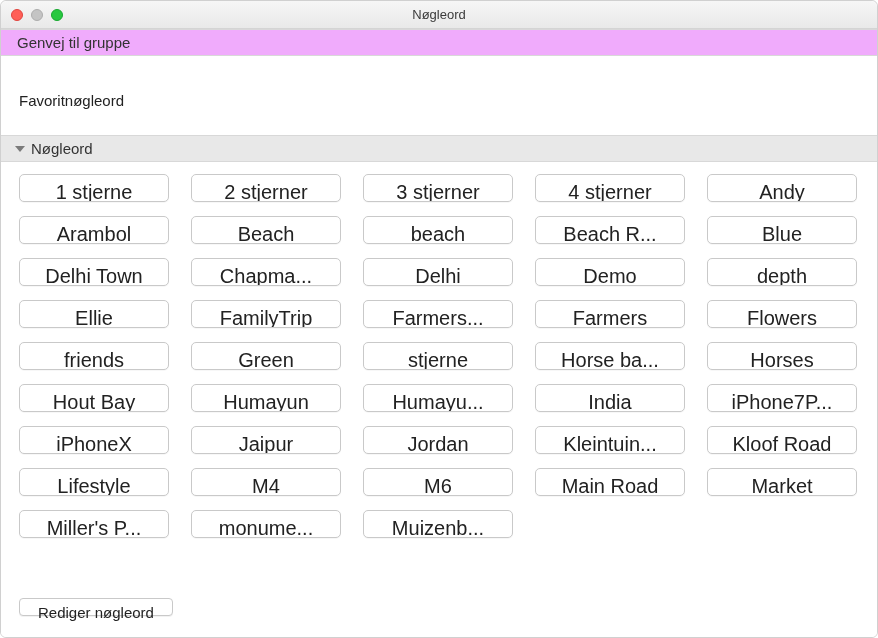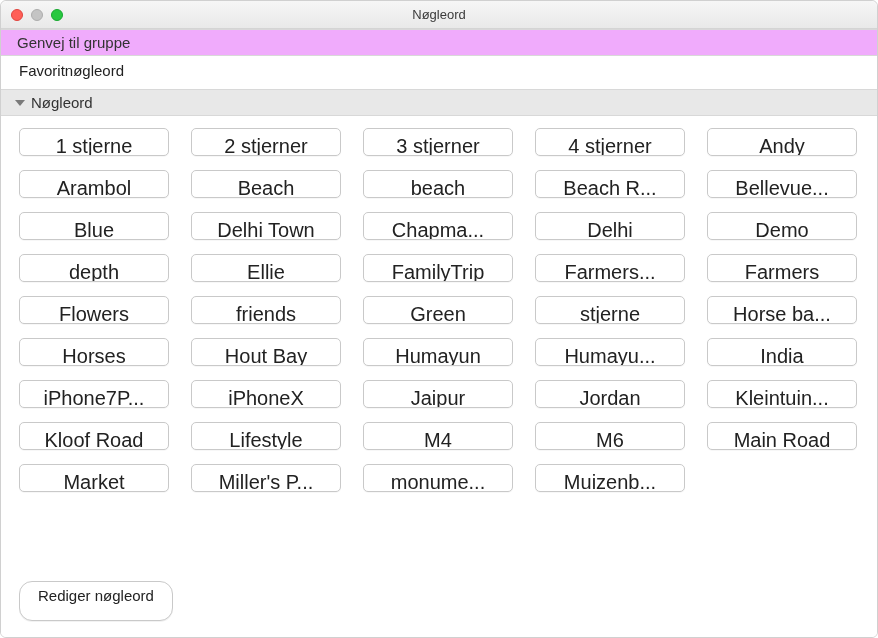--- a/index.html
+++ b/index.html
@@ -51,22 +51,23 @@
     }
     .section-header {
       background: #f0abfc;
       border-top: 1px solid #d8d8d8;
       border-bottom: 1px solid #d8d8d8;
       padding: 4px 16px;
       font-size: 15px;
       color: #333;
     }
     .favorites {
-      padding: 6px 18px 8px 18px;
-      background: #fff;
+      padding: 6px 18px 24px 18px;
+      background: #fff;
+      margin-top: 30px;
     }
     .favorites-title {
       font-size: 15px;
       color: #222;
       margin-bottom: 2px;
     }
     .favorites-desc {
       font-size: 15px;
       color: #333;
     }
@@ -116,24 +117,24 @@
       text-overflow: ellipsis;
       padding: 4px 8px;
       box-shadow: 0 1px 0 rgba(0,0,0,0.03);
     }
     .footer {
       padding: 12px 18px 16px 18px;
       background: #fff;
     }
     .edit-btn {
       display: inline-block;
-      height: 40px;
+      height: 18px;
       padding: 0 18px;
       border: 1px solid #c9c9c9;
-      border-radius: 13px;
+      border-radius: 4px;
       background: #fff;
       font-size: 15px;
       color: #222;
       line-height: 28px;
       cursor: pointer;
       box-shadow: 0 1px 0 rgba(0,0,0,0.05);
     }
   </style>
 </head>
 <body>
@@ -162,21 +163,20 @@
   <div class="keyword-grid" id="keyword-grid">
       <div class="keyword-btn">1 stjerne</div>
       <div class="keyword-btn">2 stjerner</div>
       <div class="keyword-btn">3 stjerner</div>
       <div class="keyword-btn">4 stjerner</div>
       <div class="keyword-btn">Andy</div>
       <div class="keyword-btn">Arambol</div>
       <div class="keyword-btn">Beach</div>
       <div class="keyword-btn">beach</div>
       <div class="keyword-btn">Beach R...</div>
-      <div class="keyword-btn">Bellevue...</div>
       <div class="keyword-btn">Blue</div>
       <div class="keyword-btn">Delhi Town</div>
       <div class="keyword-btn">Chapma...</div>
       <div class="keyword-btn">Delhi</div>
       <div class="keyword-btn">Demo</div>
       <div class="keyword-btn">depth</div>
       <div class="keyword-btn">Ellie</div>
       <div class="keyword-btn">FamilyTrip</div>
       <div class="keyword-btn">Farmers...</div>
       <div class="keyword-btn">Farmers</div>

